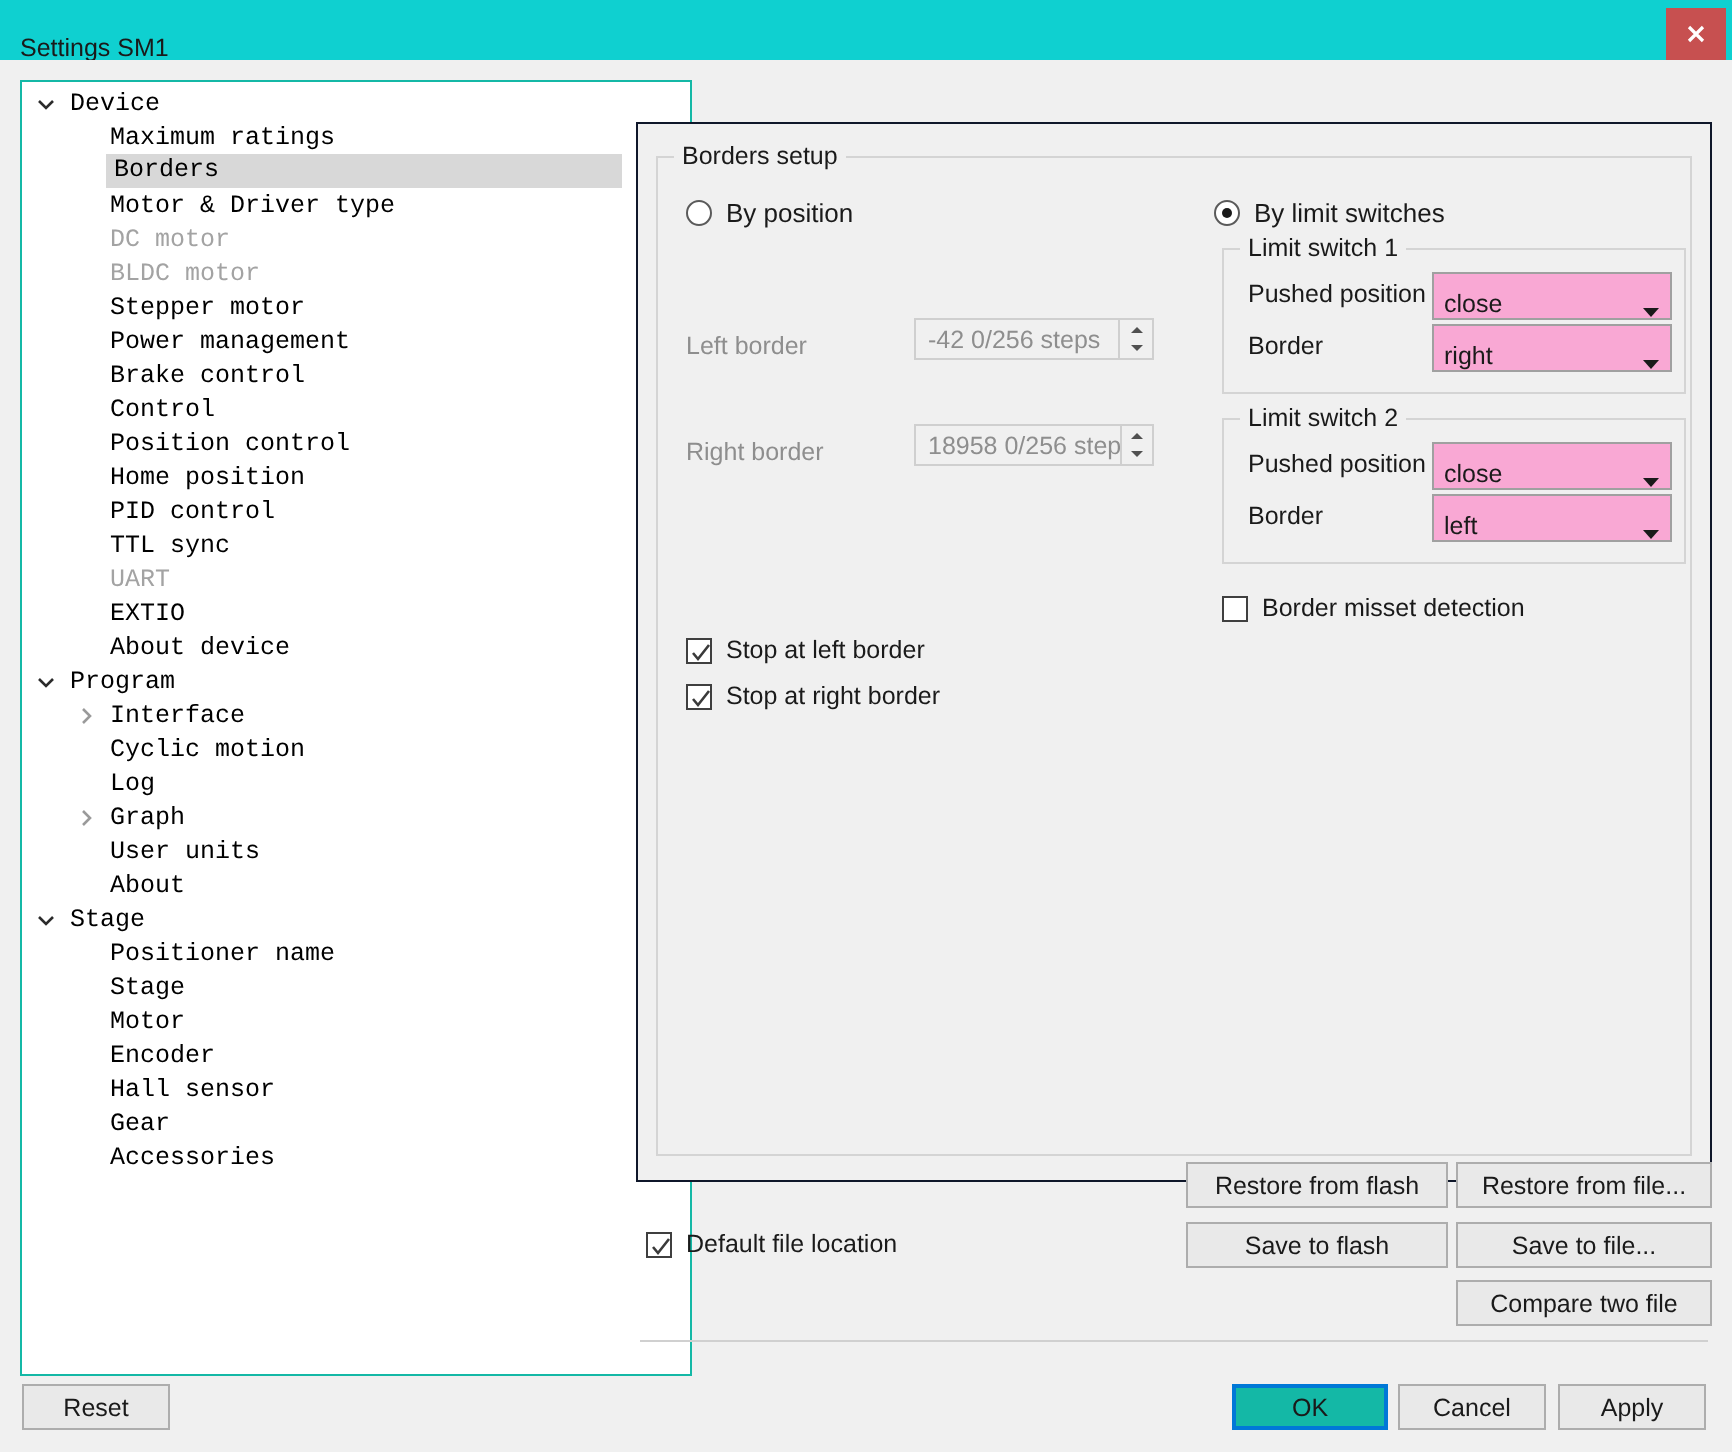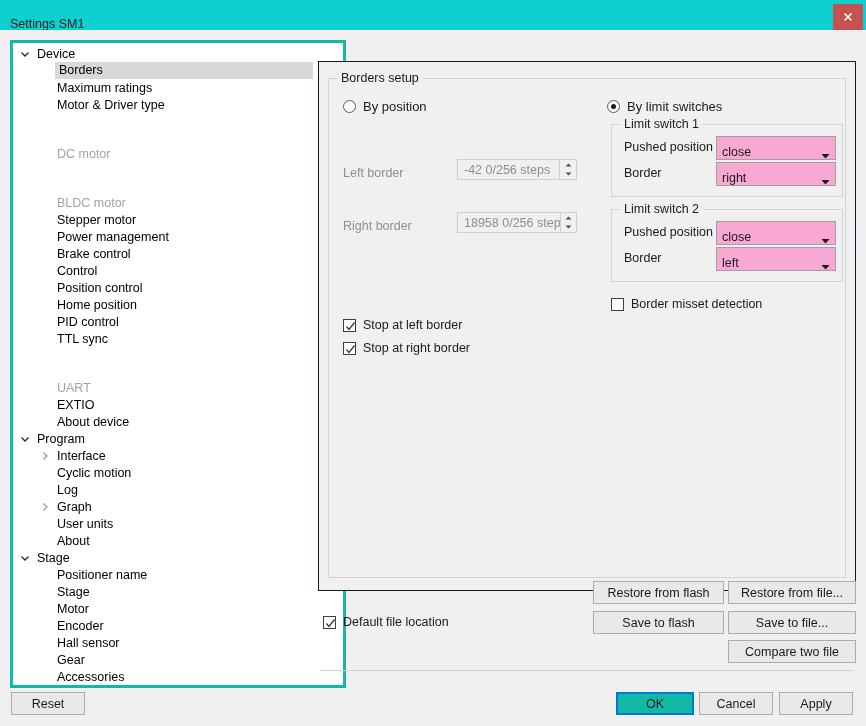--- a/index.html
+++ b/index.html
@@ -46,35 +46,36 @@
     width: 866px; height: 696px;
     background: #f0f0f0;
   }
 
   
   .tree-panel {
     position: absolute;
     left: 10px; top: 10px;
     width: 336px; height: 648px;
     background: #ffffff;
-    border: 3px solid #14b8a6;
+    border: 1px solid #14b8a6;
     overflow: hidden;
+    font-family: Liberation Mono, monospace;
   }
   .tree-inner { padding-top: 2px; }
   .tree-row {
     height: 17px;
     display: flex; align-items: center;
     font-size: 12.5px;
     color: #000000;
     white-space: nowrap;
     cursor: default;
   }
   .tree-row.lvl0 { padding-left: 4px; }
   .tree-row.lvl1 { padding-left: 24px; }
-  .tree-row.disabled { color: #a3a3a3; margin-top: 32px; }
+  .tree-row.disabled { color: #a3a3a3; }
 
   .twisty {
     width: 16px; height: 16px;
     display: inline-flex; align-items: center; justify-content: center;
     flex: 0 0 16px;
   }
   .twisty svg { display: block; }
   .tree-label { padding-left: 4px; }
   .sel-hl {
     background: #d8d8d8;
@@ -284,26 +285,26 @@
     <div class="tree-panel">
       <div class="tree-inner" id="tree-inner">
           <div class="tree-row lvl0">
             <span class="twisty">
               <svg width="10" height="10" viewBox="0 0 10 10">
                 <path d="M1.5 3.5 L5 7 L8.5 3.5" stroke="#2b2b2b" stroke-width="1.3" fill="none"></path>
               </svg>
             </span>
             <span class="tree-label">Device</span>
           </div>
+          <div class="tree-row lvl1">
+            <span class="twisty"></span>
+            <span class="tree-label">Maximum ratings</span>
+          </div>
           <div class="tree-row lvl1" style="padding-left: 0px;">
             <span class="sel-hl">Borders</span>
-          </div>
-          <div class="tree-row lvl1">
-            <span class="twisty"></span>
-            <span class="tree-label">Maximum ratings</span>
           </div>
           <div class="tree-row lvl1">
             <span class="twisty"></span>
             <span class="tree-label">Motor &amp; Driver type</span>
           </div>
           <div class="tree-row lvl1 disabled">
             <span class="twisty"></span>
             <span class="tree-label">DC motor</span>
           </div>
           <div class="tree-row lvl1 disabled">

